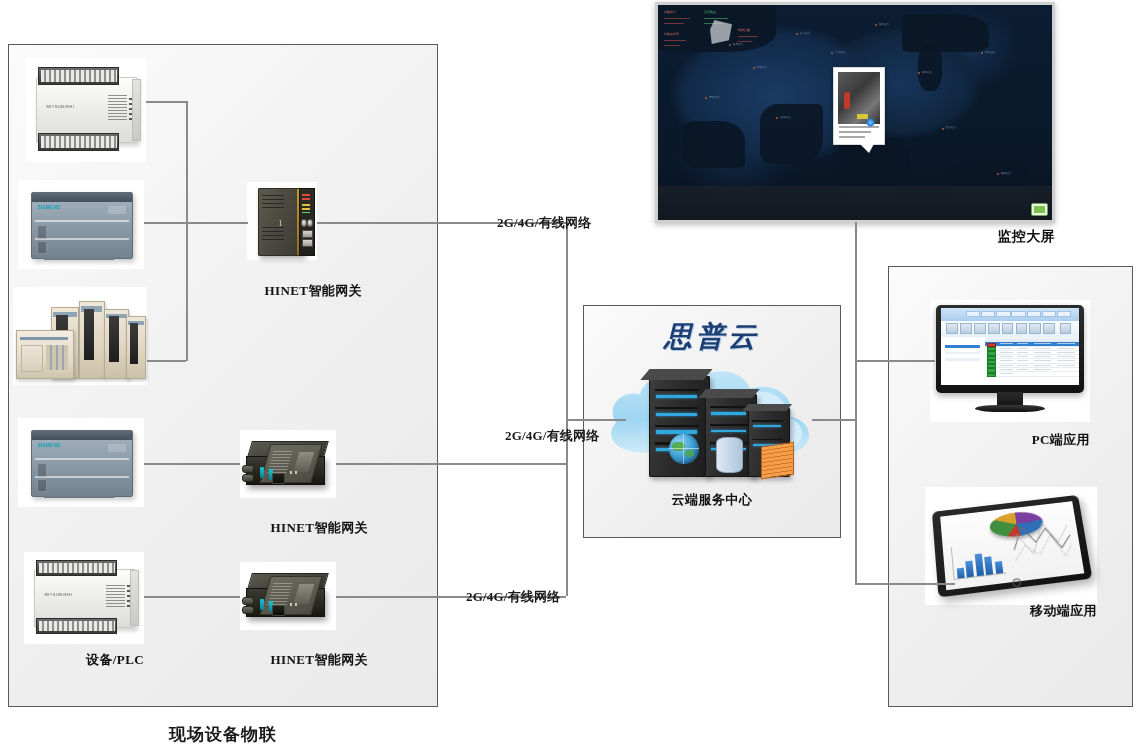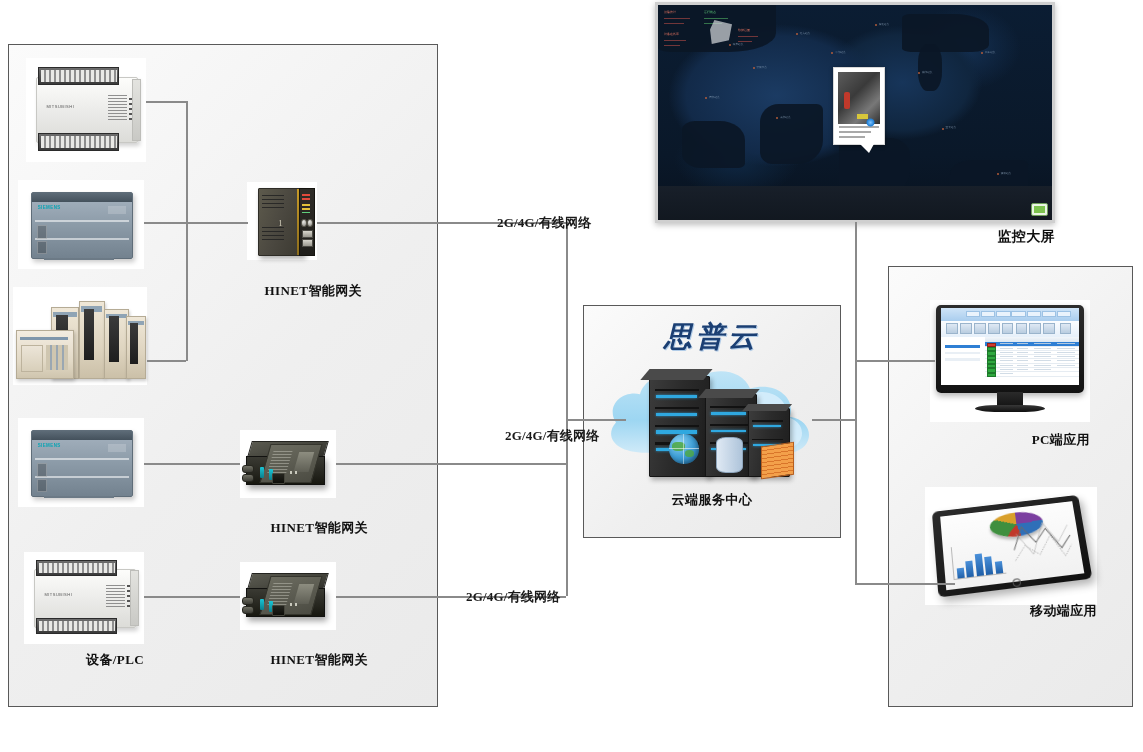--- a/index.html
+++ b/index.html
@@ -500,20 +500,21 @@
     </div>
     <div class="ant" style="left:2%;top:52%;"></div>
     <div class="ant" style="left:2%;top:64%;"></div>
     <div class="teal" style="left:21%;top:55%;"></div>
     <div class="teal" style="left:30%;top:58%;"></div>
     <div class="rj" style="left:33%;top:63%;"></div>
     <div class="leds" style="left:52%;top:60%;"></div>
   </div>
   <div class="dev-caption" style="left:208px;top:651px;width:160px;">HINET智能网关</div>
 
+  <div class="panel-caption" style="left:8px;top:723px;width:430px;">现场设备物联</div>
 
   <div class="panel" style="left:583px;top:305px;width:258px;height:233px;"></div>
 
   <div class="cloud-art" style="left:600px;top:322px;width:224px;height:180px;">
 
     <svg class="cloud-shape" viewBox="0 0 224 118" preserveAspectRatio="none">
       <defs>
         <linearGradient id="cg" x1="0" y1="0" x2="0" y2="1">
           <stop offset="0%" stop-color="#bfe4f6"></stop>
           <stop offset="60%" stop-color="#9dd6f2"></stop>

